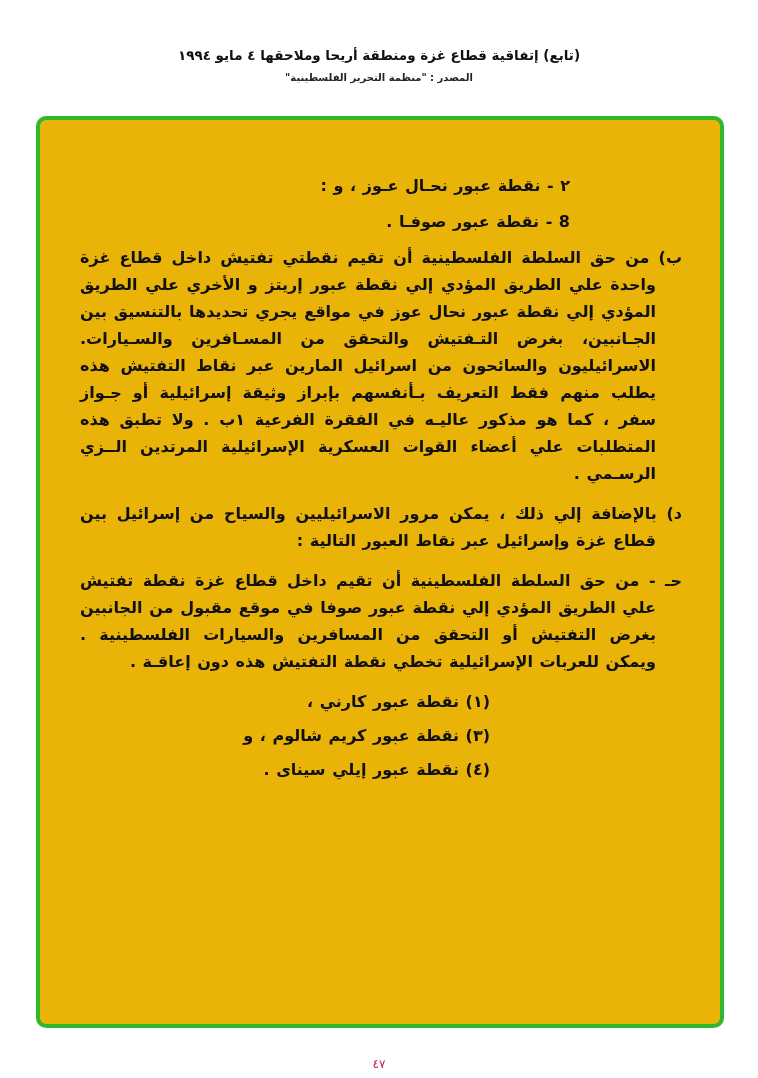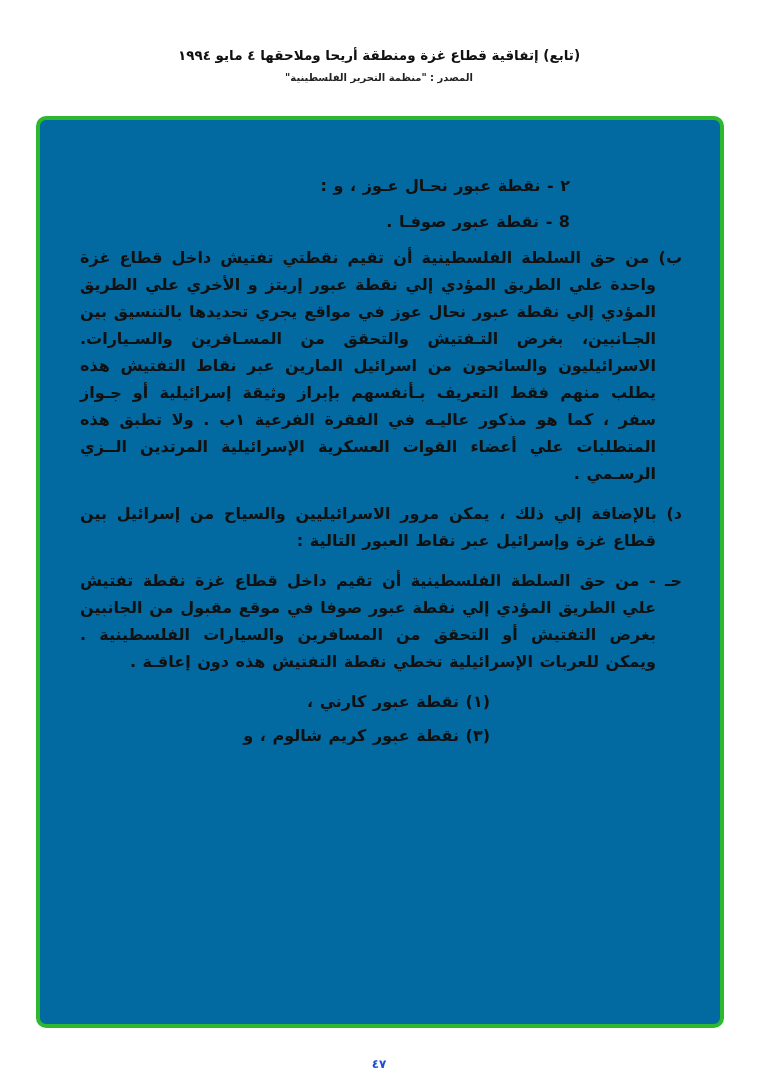--- a/index.html
+++ b/index.html
@@ -37,21 +37,21 @@
     color: #222222;
   }
   .frame {
     position: absolute;
     top: 112px;
     left: 36px;
     width: 688px;
     height: 912px;
     border: 4px solid #2eb82e;
     border-radius: 10px;
-    background: #0369a1;
+    background: #eab308;
   }
   .content {
     position: absolute;
     top: 50px;
     right: 36px;
     left: 38px;
     direction: rtl;
   }
   .content p {
     font-size: 16px;
@@ -78,22 +78,22 @@
   }
   .footer {
     position: absolute;
     bottom: 8px;
     left: 0;
     width: 100%;
     text-align: center;
   }
   .page-number {
     font-size: 12px;
-    font-weight: bold;
-    color: #1d4ed8;
+    font-weight: normal;
+    color: #be185d;
   }
 </style>
 </head>
 <body>
 
 <div class="page">
 
   <div class="header">
     <div class="header-title">(تابع) إتفاقية قطاع غزة ومنطقة أريحا وملاحقها ٤ مايو ١٩٩٤</div>
     <div class="header-source">المصدر :  "منظمة التحرير الفلسطينية"</div>
@@ -110,20 +110,21 @@
 
       <p class="para-hang">د) بالإضافة إلي ذلك ، يمكن مرور الاسرائيليين والسياح من إسرائيل بين قطاع غزة وإسرائيل عبر نقاط العبور التالية :</p>
 
       <p class="para-hang">حـ - من حق السلطة الفلسطينية أن تقيم داخل قطاع غزة نقطة تفتيش علي الطريق المؤدي إلي نقطة عبور صوفا في موقع مقبول من الجانبين بغرض التفتيش أو التحقق من المسافرين والسيارات الفلسطينية . ويمكن للعربات الإسرائيلية تخطي نقطة التفتيش هذه دون إعاقـة .</p>
 
       <p class="sub-item">(١) نقطة عبور كارني ،</p>
 
 
       <p class="sub-item">(٣) نقطة عبور كريم شالوم ، و</p>
 
+      <p class="sub-item">(٤) نقطة عبور إيلي سيناى .</p>
 
     </div>
   </div>
 
   <div class="footer">
     <span class="page-number">٤٧</span>
   </div>
 
 </div>
 

